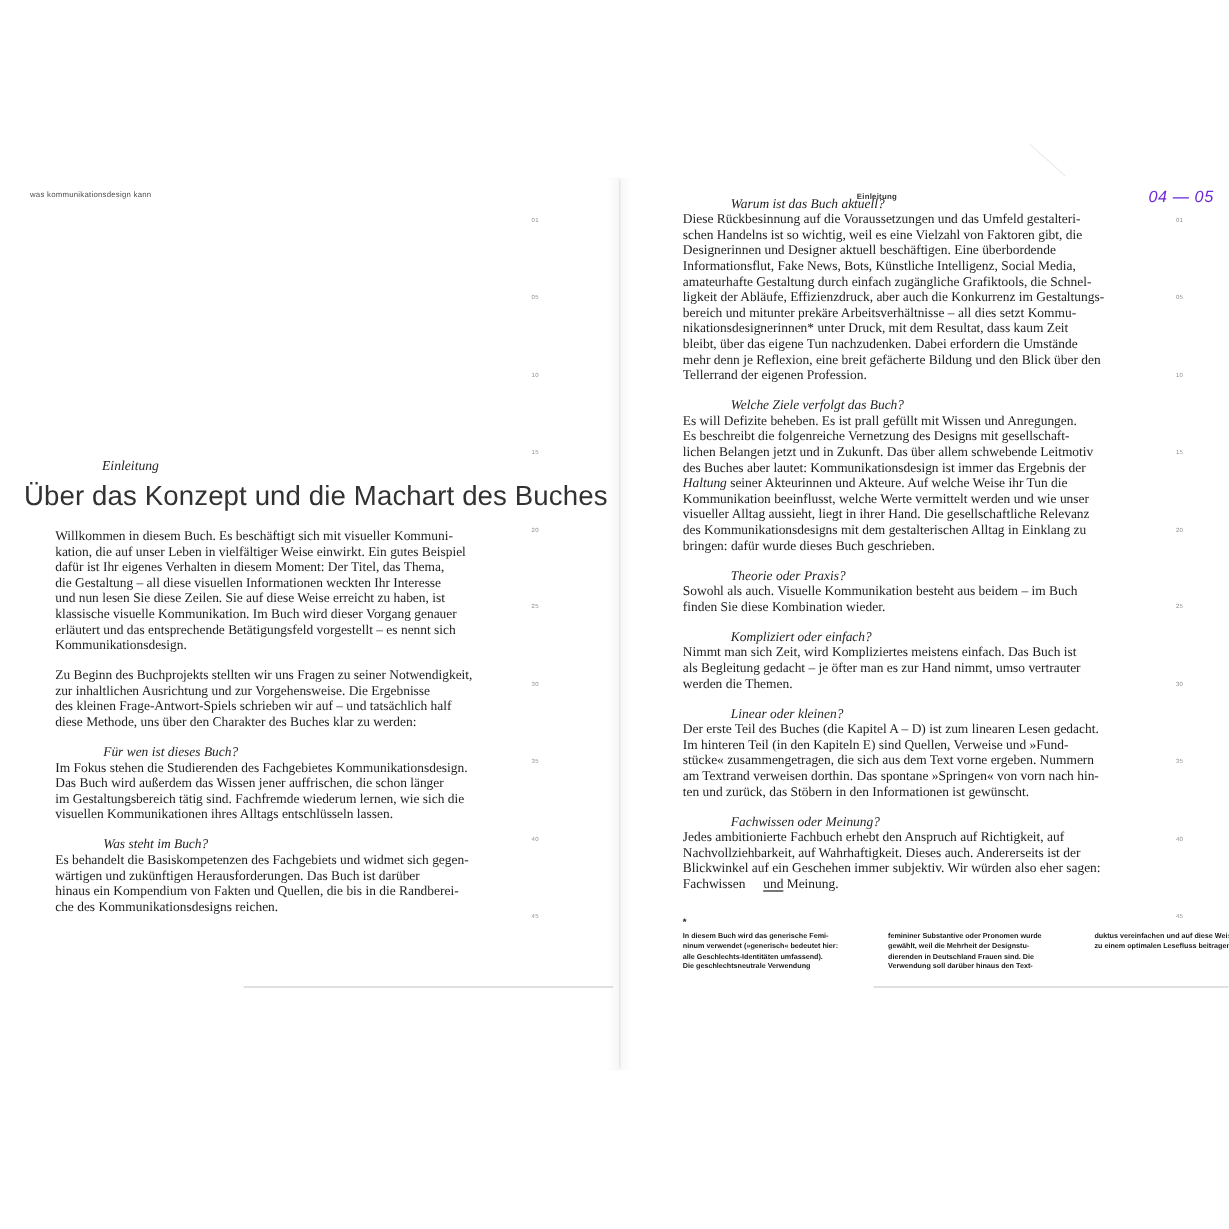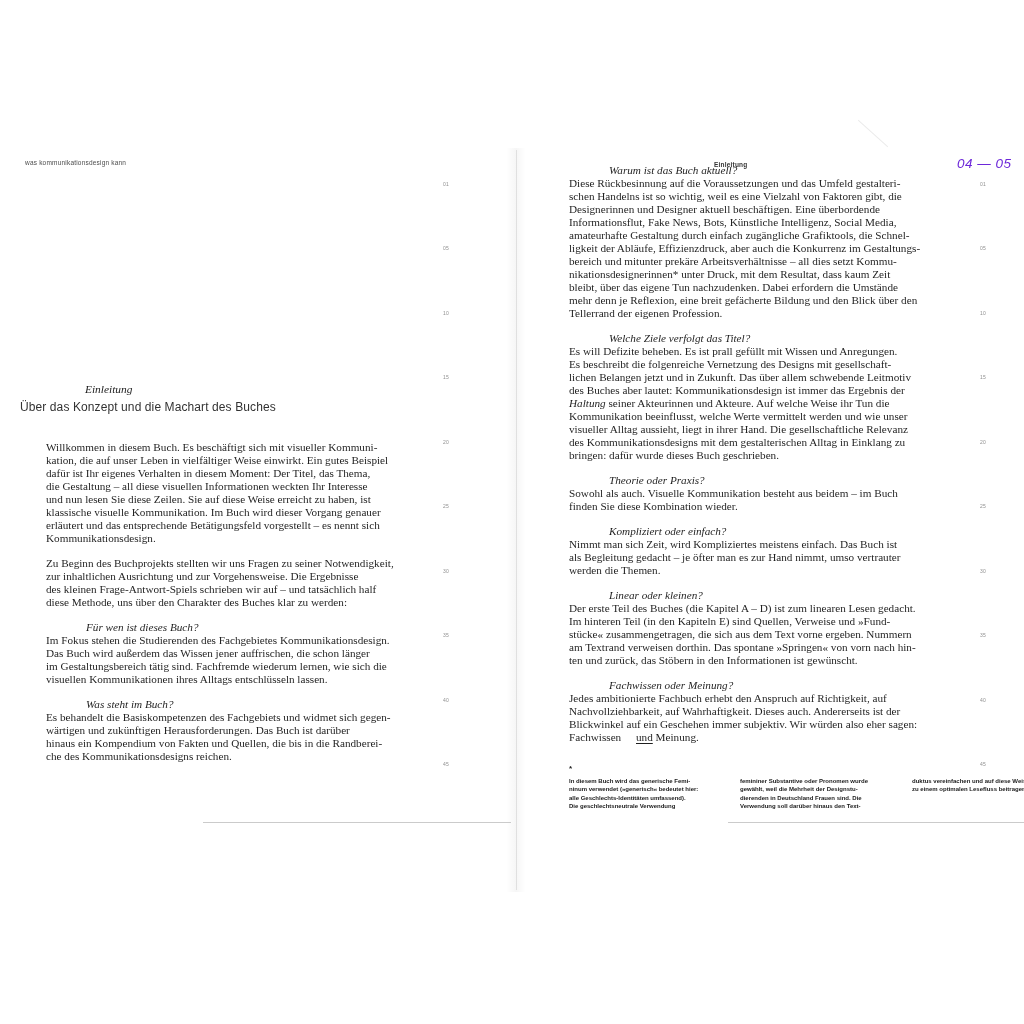--- a/index.html
+++ b/index.html
@@ -23,21 +23,21 @@
 
   
   .mnum{position:absolute;width:16px;text-align:center;font-family:"Liberation Sans", sans-serif;
     font-size:5px;color:#8f8f8f;letter-spacing:0.3px;}
   .mnum.lft{left:438px;}
   .mnum.rgt{left:975px;}
 
   
   .kicker{position:absolute;left:85px;top:383px;font-style:italic;font-size:11.4px;color:#222;white-space:nowrap;}
   .page-title{position:absolute;left:20px;top:400px;margin:0;font-family:"Liberation Sans", sans-serif;
-    font-weight:400;font-size:12px;color:#323232;letter-spacing:0.1px;white-space:nowrap;}
+    font-weight:400;font-size:23px;color:#323232;letter-spacing:0.1px;white-space:nowrap;}
 
   
   .col{position:absolute;font-size:11.2px;line-height:13px;color:#1f1f1f;}
   .col-left{left:46px;top:441px;width:420px;}
   .col-right{left:569px;top:164px;width:420px;}
   .col p{margin:0;white-space:pre-line;}
   .col p.para + p.para{margin-top:12px;}
   .col p.q{margin-top:12px;padding-left:40px;font-style:italic;}
   .col p.q:first-child{margin-top:0;}
   .col p.a{margin:0;}
@@ -130,21 +130,21 @@
 schen Handelns ist so wichtig, weil es eine Vielzahl von Faktoren gibt, die
 Designerinnen und Designer aktuell beschäftigen. Eine überbordende
 Informationsflut, Fake News, Bots, Künstliche Intelligenz, Social Media,
 amateurhafte Gestaltung durch einfach zugängliche Grafiktools, die Schnel-
 ligkeit der Abläufe, Effizienzdruck, aber auch die Konkurrenz im Gestaltungs-
 bereich und mitunter prekäre Arbeitsverhältnisse – all dies setzt Kommu-
 nikationsdesignerinnen* unter Druck, mit dem Resultat, dass kaum Zeit
 bleibt, über das eigene Tun nachzudenken. Dabei erfordern die Umstände
 mehr denn je Reflexion, eine breit gefächerte Bildung und den Blick über den
 Tellerrand der eigenen Profession.</p>
-    <p class="q">Welche Ziele verfolgt das Titel?</p>
+    <p class="q">Welche Ziele verfolgt das Buch?</p>
     <p class="a">Es will Defizite beheben. Es ist prall gefüllt mit Wissen und Anregungen.<br>Es beschreibt die folgenreiche Vernetzung des Designs mit gesellschaft-<br>lichen Belangen jetzt und in Zukunft. Das über allem schwebende Leitmotiv<br>des Buches aber lautet: Kommunikationsdesign ist immer das Ergebnis der<br><em>Haltung</em> seiner Akteurinnen und Akteure. Auf welche Weise ihr Tun die<br>Kommunikation beeinflusst, welche Werte vermittelt werden und wie unser<br>visueller Alltag aussieht, liegt in ihrer Hand. Die gesellschaftliche Relevanz<br>des Kommunikationsdesigns mit dem gestalterischen Alltag in Einklang zu<br>bringen: dafür wurde dieses Buch geschrieben.</p>
     <p class="q">Theorie oder Praxis?</p>
     <p class="a">Sowohl als auch. Visuelle Kommunikation besteht aus beidem – im Buch
 finden Sie diese Kombination wieder.</p>
     <p class="q">Kompliziert oder einfach?</p>
     <p class="a">Nimmt man sich Zeit, wird Kompliziertes meistens einfach. Das Buch ist
 als Begleitung gedacht – je öfter man es zur Hand nimmt, umso vertrauter
 werden die Themen.</p>
     <p class="q">Linear oder kleinen?</p>
     <p class="a">Der erste Teil des Buches (die Kapitel A – D) ist zum linearen Lesen gedacht.

